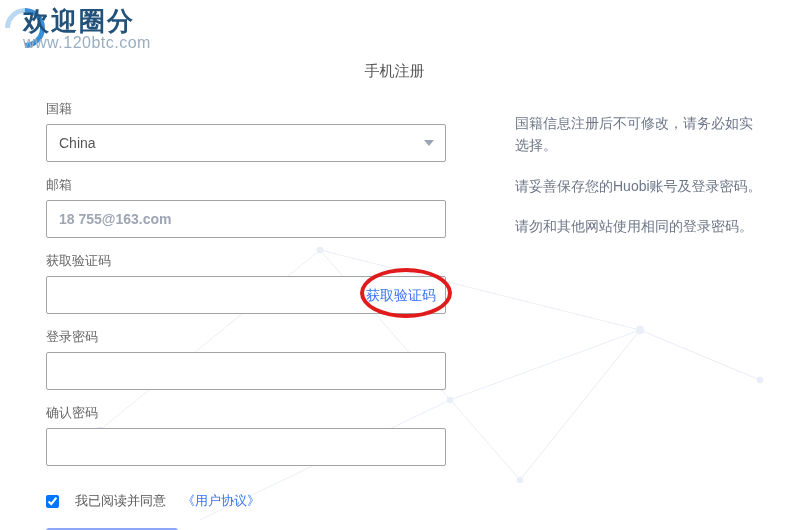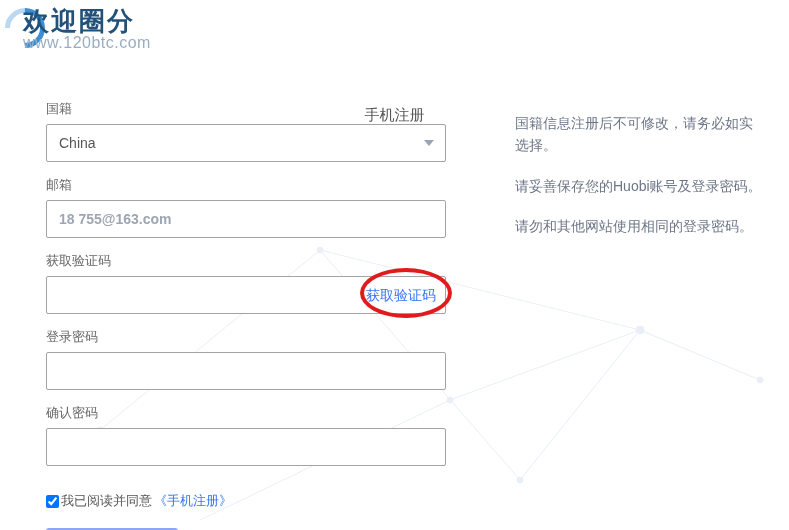--- a/index.html
+++ b/index.html
@@ -47,21 +47,20 @@
       letter-spacing: 0.5px;
     }
     .tab-header {
       position: absolute;
       top: 58px;
       left: 0;
       right: 0;
       text-align: center;
       font-size: 15px;
       color: #555;
-      margin-top: 44px;
     }
     .tab-header span {
       display: inline-block;
       padding: 4px 2px;
     }
     .form-area {
       position: absolute;
       top: 100px;
       left: 46px;
       width: 400px;
@@ -131,21 +130,21 @@
       right: -6px;
       top: -8px;
       pointer-events: none;
     }
     .agree-row {
       margin-top: 26px;
       font-size: 13px;
       color: #555;
       display: flex;
       align-items: center;
-      gap: 2px;
+      gap: 16px;
     }
     .agree-row a {
       color: #3773f5;
       text-decoration: none;
     }
     .bottom-row {
       margin-top: 18px;
       display: flex;
       align-items: center;
       gap: 30px;
@@ -243,21 +242,21 @@
   </div>
 
   <div class="form-group">
     <label class="form-label">确认密码</label>
     <input type="password" class="form-control" style="">
   </div>
 
   <div class="agree-row">
     <input type="checkbox" checked="" style="">
     <span>我已阅读并同意</span>
-    <a href="#">《手机注册》</a>
+    <a href="#">《用户协议》</a>
   </div>
 
   <div class="bottom-row">
     <button class="register-btn">注册</button>
 
   </div>
 
 </div>
 
 <div class="info-panel">

